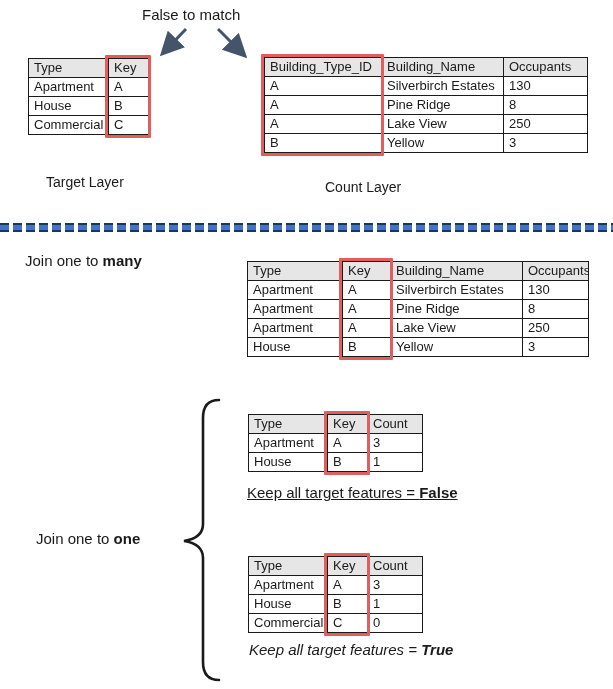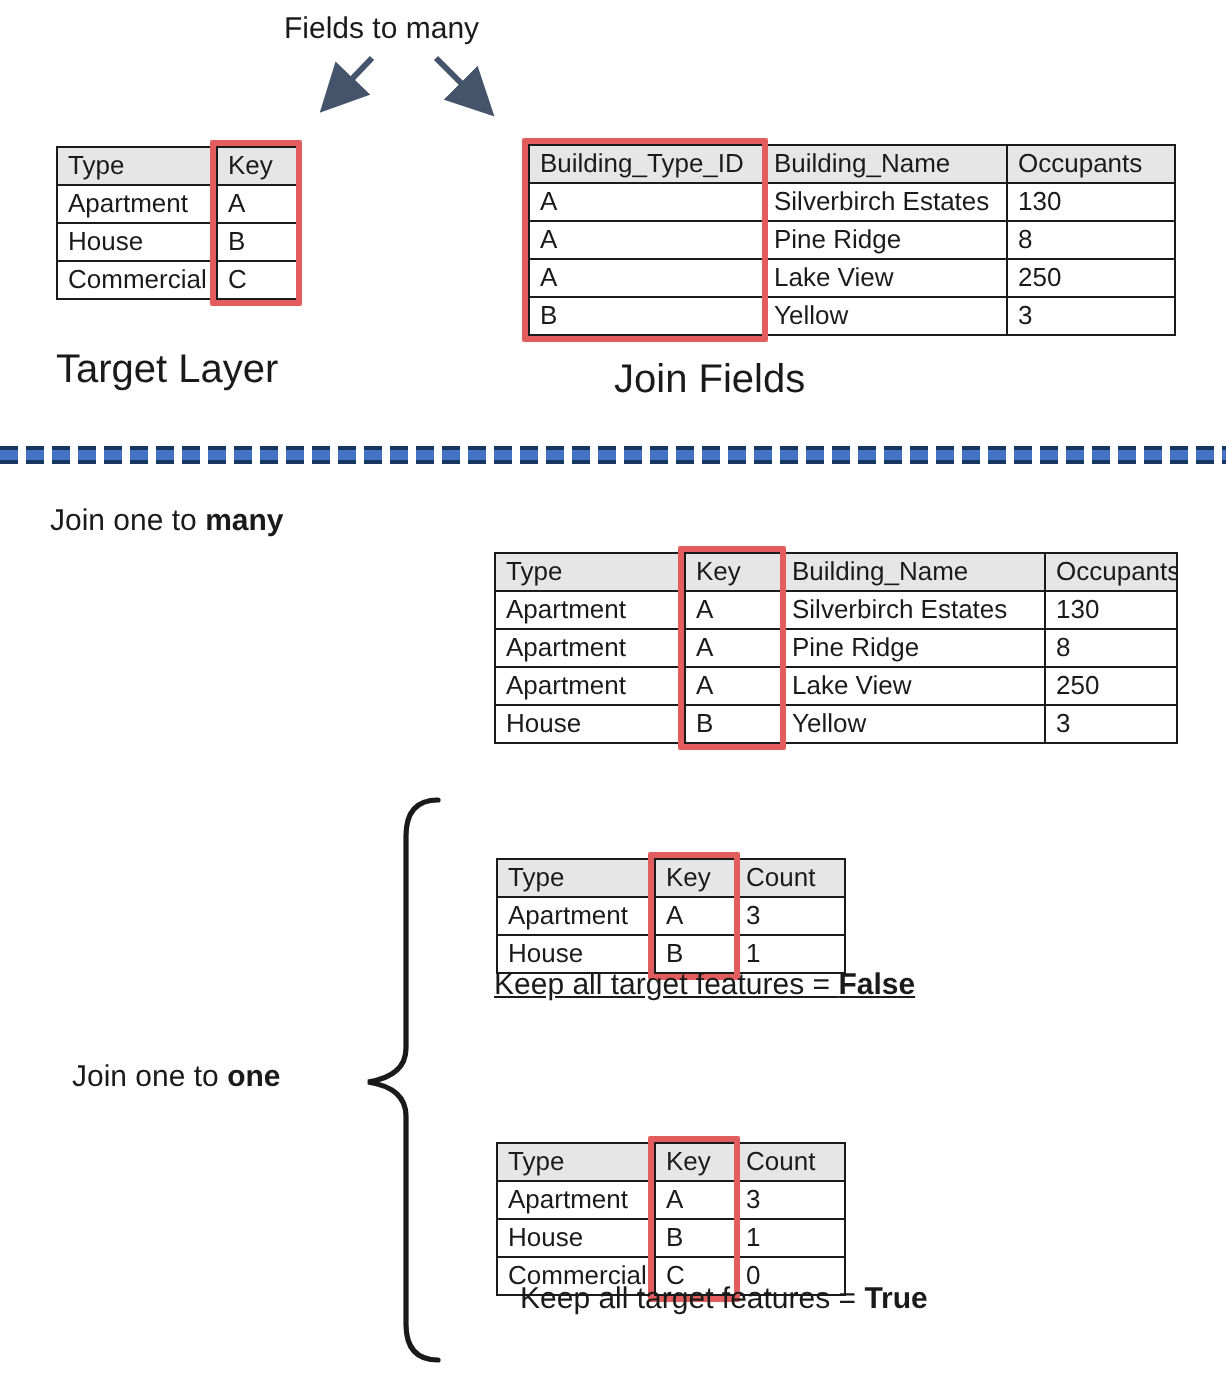--- a/index.html
+++ b/index.html
@@ -10,25 +10,25 @@
     --header-bg:#e7e6e6;
     --line:#1a1a1a;
   }
   html,body{margin:0;padding:0;}
   body{
     width:613px;height:689px;position:relative;background:#ffffff;
     font-family:"Liberation Sans",sans-serif;color:#1a1a1a;overflow:hidden;
   }
   .abs{position:absolute;}
   .lbl{font-size:15px;white-space:nowrap;}
-  .lbl-lg{font-size:20px;white-space:nowrap;}
+  .lbl-lg{font-size:14px;white-space:nowrap;margin-left:18px;}
   b{font-weight:bold;}
 
   
-  .twrap{position:absolute;margin-top:15px;}
+  .twrap{position:absolute;}
   table{border-collapse:collapse;table-layout:fixed;font-size:13px;}
   th,td{
     border:1px solid var(--line);
     height:18px;line-height:18px;
     padding:0 5px;text-align:left;font-weight:normal;
     white-space:nowrap;overflow:hidden;box-sizing:border-box;
   }
   th{background:var(--header-bg);}
 
   
@@ -46,21 +46,21 @@
     flex:none;width:9px;height:5px;margin-right:4px;
     background:var(--divider-fill);
     border-top:2px solid var(--divider-edge);
     border-bottom:2px solid var(--divider-edge);
   }
   svg{display:block;}
 </style>
 </head>
 <body>
 
-<div class="abs lbl" style="left:142px;top:6px;">Fields to many</div>
+<div class="abs lbl" style="left:142px;top:6px;">False to match</div>
 
 <svg class="abs" style="left:148px;top:26px;" width="44" height="36">
   <defs>
     <marker id="ah1" markerWidth="8" markerHeight="8" refX="6" refY="4" orient="auto">
       <path d="M0,0 L8,4 L0,8 Z" fill="#44546a"></path>
     </marker>
   </defs>
   <path d="M38,3 L16,26" stroke="#44546a" stroke-width="3" fill="none" marker-end="url(#ah1)"></path>
 </svg>
 <svg class="abs" style="left:213px;top:26px;" width="48" height="38">
@@ -135,21 +135,21 @@
         </tr>
         <tr>
           <td>B</td>
           <td>Yellow</td>
           <td>3</td>
         </tr>
       </tbody>
     </table>
   <div class="keybox" style="left:-3px;top:-3px;width:123px;height:102px;"></div>
 </div>
-<div class="abs lbl-lg" style="left:307px;top:179px;">Join Fields</div>
+<div class="abs lbl-lg" style="left:307px;top:179px;">Count Layer</div>
 
 <div class="divider">
     <span></span>
     <span></span>
     <span></span>
     <span></span>
     <span></span>
     <span></span>
     <span></span>
     <span></span>
@@ -307,13 +307,13 @@
         </tr>
         <tr>
           <td>Commercial</td>
           <td>C</td>
           <td>0</td>
         </tr>
       </tbody>
     </table>
   <div class="keybox" style="left:76px;top:-3px;width:46px;height:83px;"></div>
 </div>
-<div class="abs lbl" style="left:260px;top:641px;"><span>Keep all target features = </span><b>True</b></div>
+<div class="abs lbl" style="left:249px;top:641px;font-style:italic;"><span>Keep all target features = </span><b>True</b></div>
 
 </body></html>

